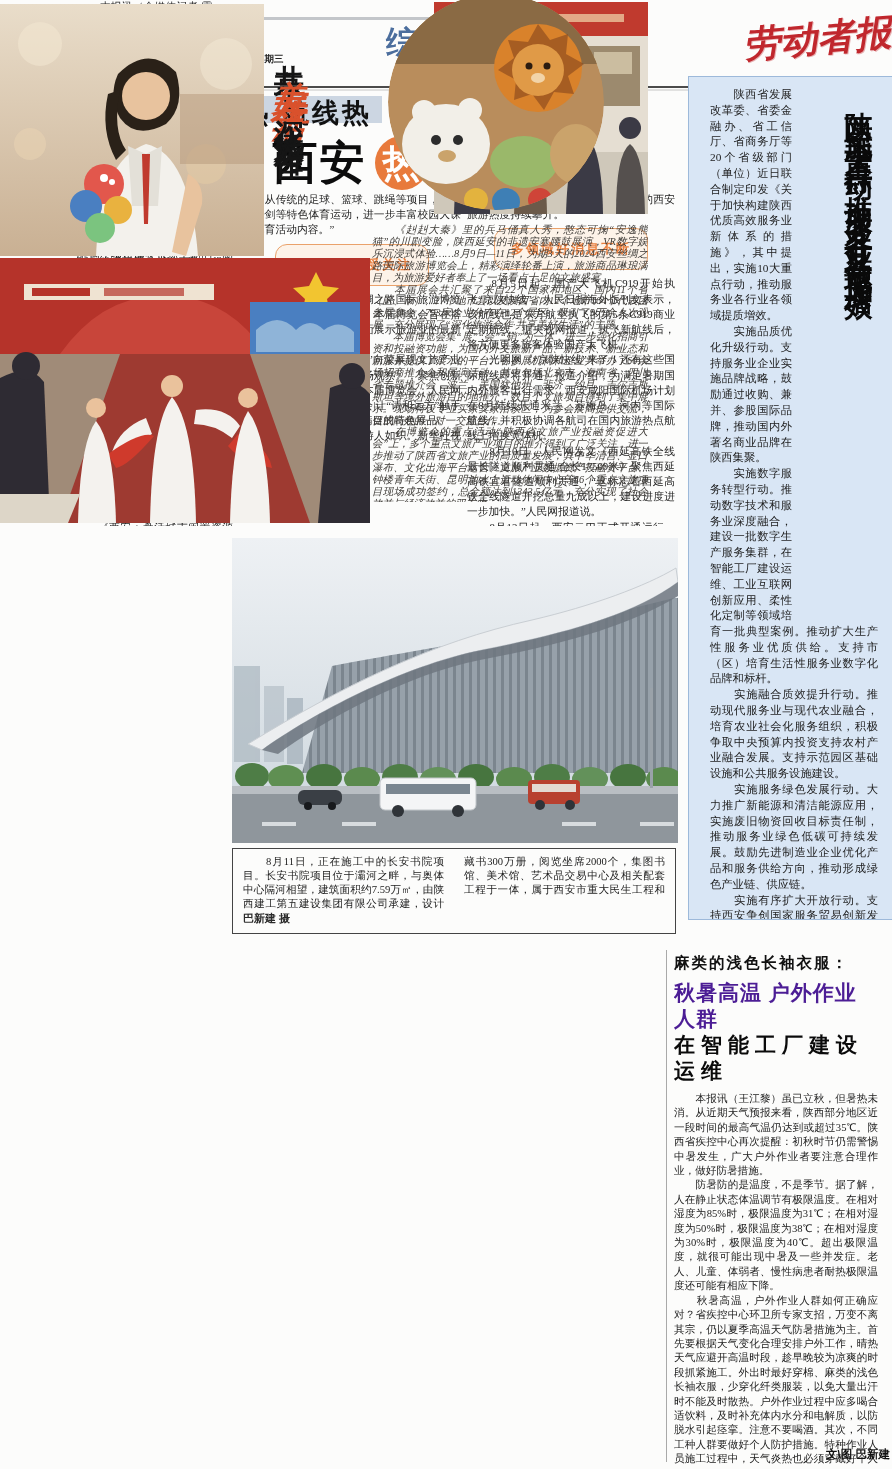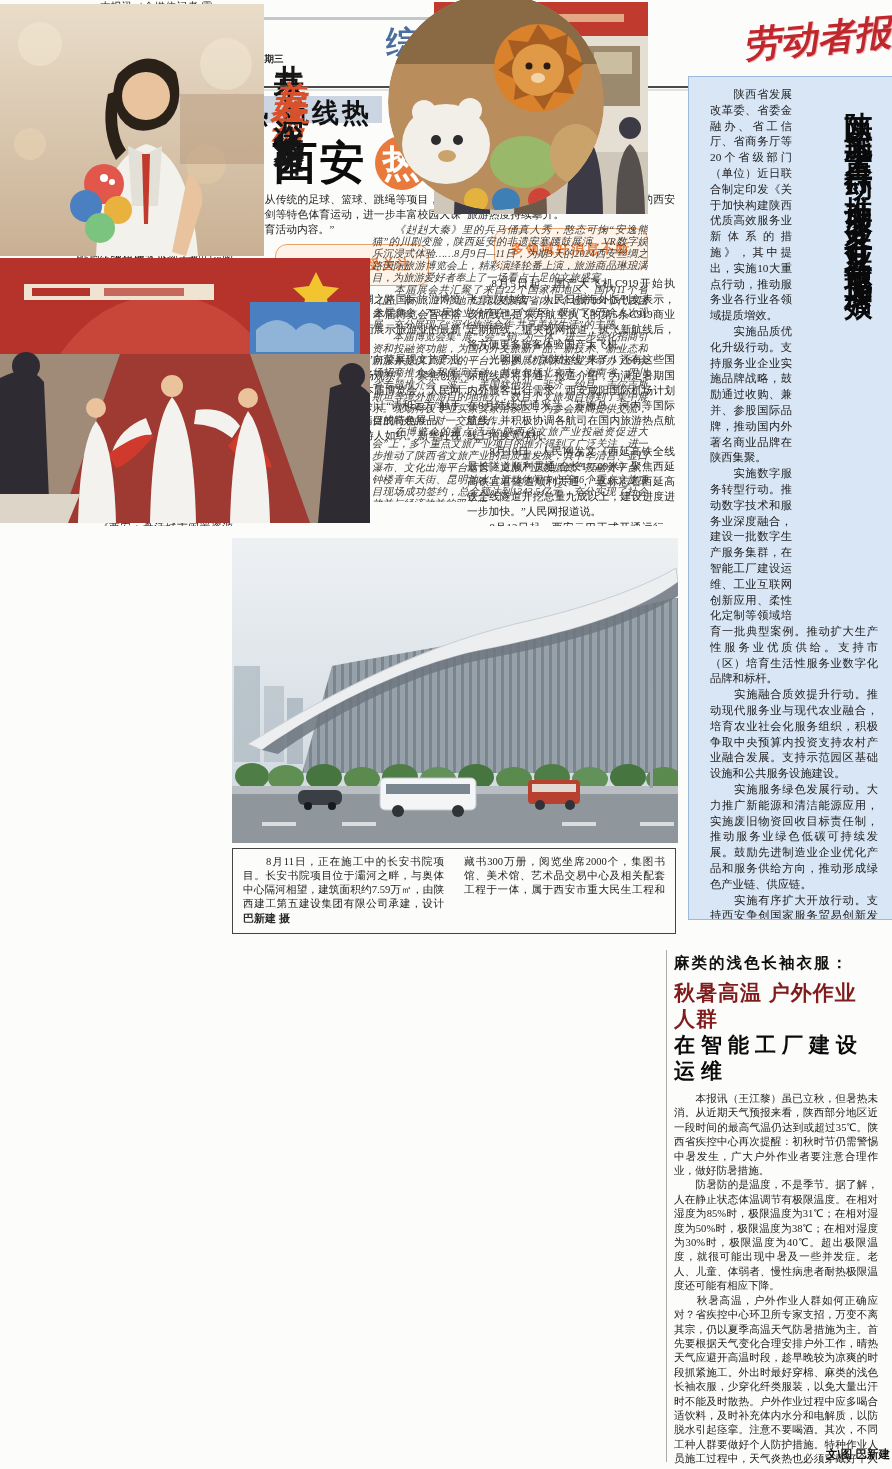--- a/index.html
+++ b/index.html
@@ -61,21 +61,21 @@
   .f-title{position:absolute;left:268px;top:40px;height:345px;writing-mode:vertical-rl;z-index:2;}
   .f-title .black{font:900 30px/42px "Liberation Sans",sans-serif;color:#151515;letter-spacing:6px;}
   .f-title .red{font:900 34px/42px "DejaVu Serif",serif;font-style:italic;color:#d9512c;letter-spacing:10px;}
   .f-text{position:absolute;left:372px;top:224px;width:276px;height:278px;overflow:hidden;
           font:italic 10.4px/11.9px "Liberation Serif",serif;color:#3d3a36;text-align:justify;white-space:pre-line;}
   .f-cred{position:absolute;right:2px;bottom:8px;font:bold 11.5px/14px "Liberation Sans",sans-serif;color:#111;z-index:2;}
   .vdivider{left:666px;top:950px;width:1px;height:512px;background:#a9a9a9;}
   
   #jk{left:674px;top:952px;width:204px;height:512px;overflow:hidden;}
   .jk-kicker{font:bold 15.5px/22px "Liberation Sans",sans-serif;color:#111;letter-spacing:2px;margin-bottom:6px;}
-  .jk-t1{font:900 21px/26px "Liberation Sans",sans-serif;color:#7f1d1d;letter-spacing:1px;}
+  .jk-t1{font:900 21px/26px "Liberation Sans",sans-serif;color:#4c1d95;letter-spacing:1px;}
   .jk-t2{font:900 21px/26px "Liberation Sans",sans-serif;color:#0a0a0a;letter-spacing:6px;margin-bottom:8px;}
   .jk-body{font:10.6px/14.4px "Liberation Serif",serif;text-align:justify;white-space:pre-line;color:#222;}
 </style>
 </head>
 <body>
 
 <div id="paper">
 
   <div class="abs hdr-topline"></div>
   <div class="abs numbox">

